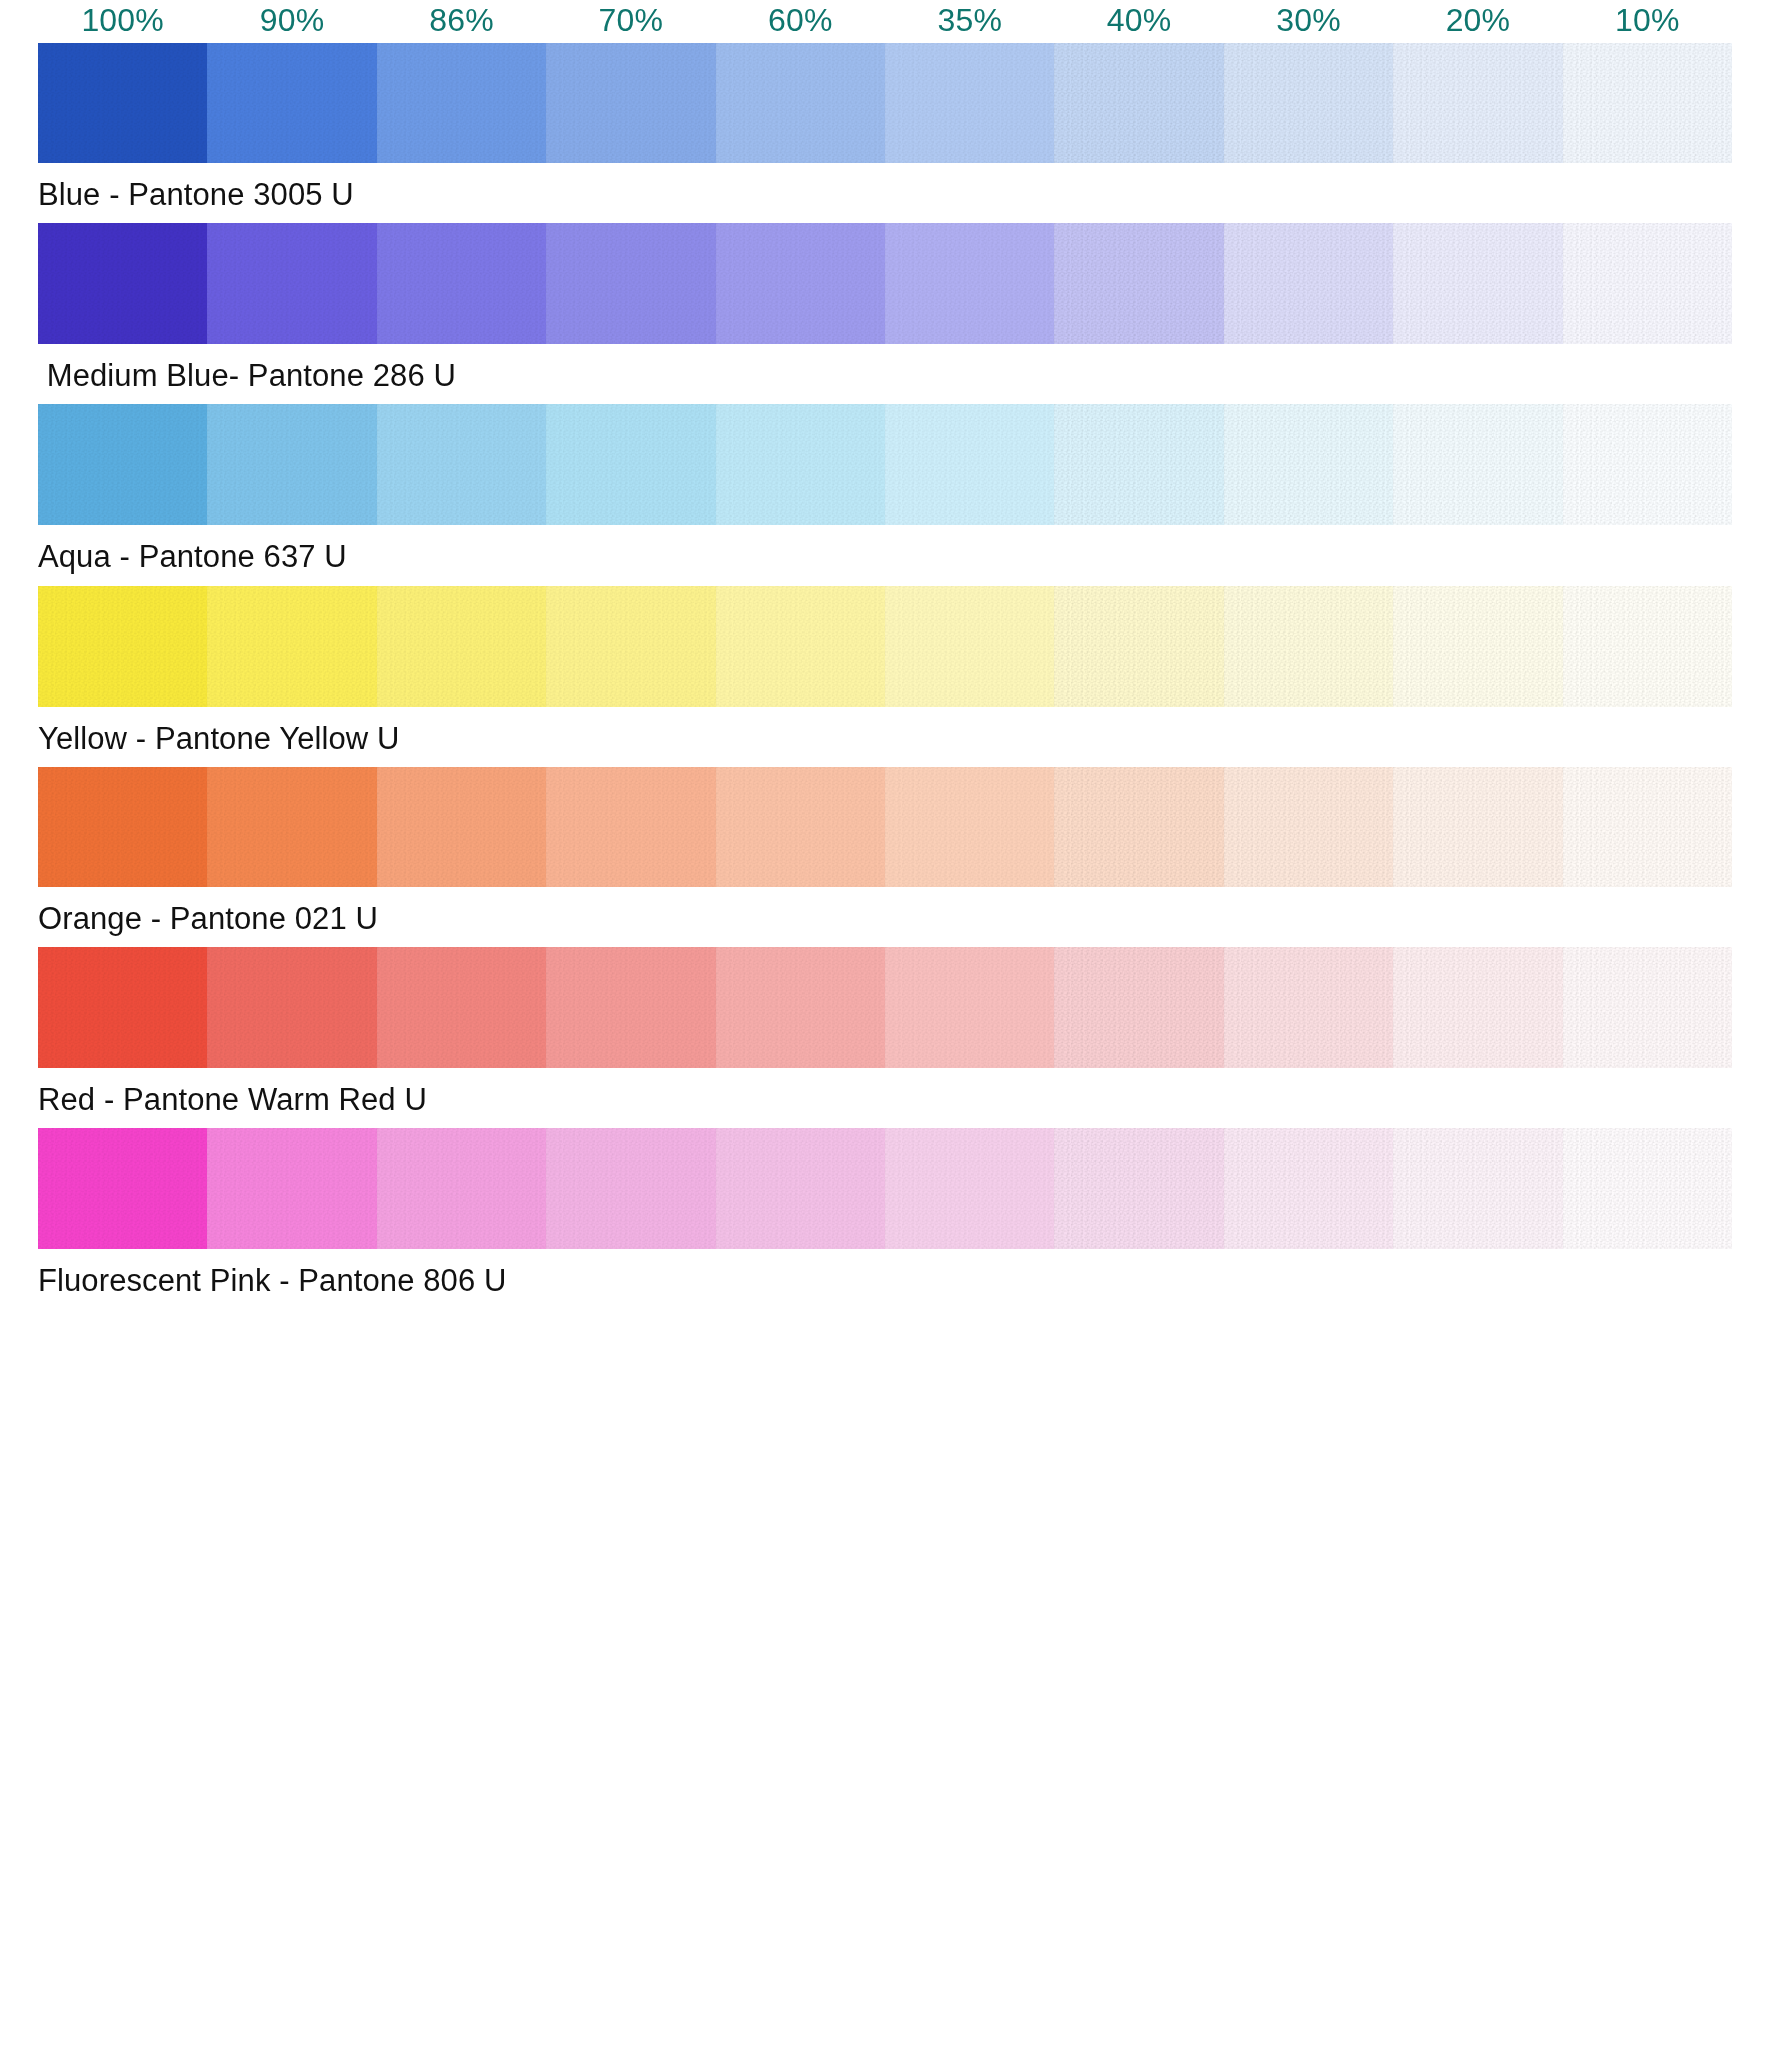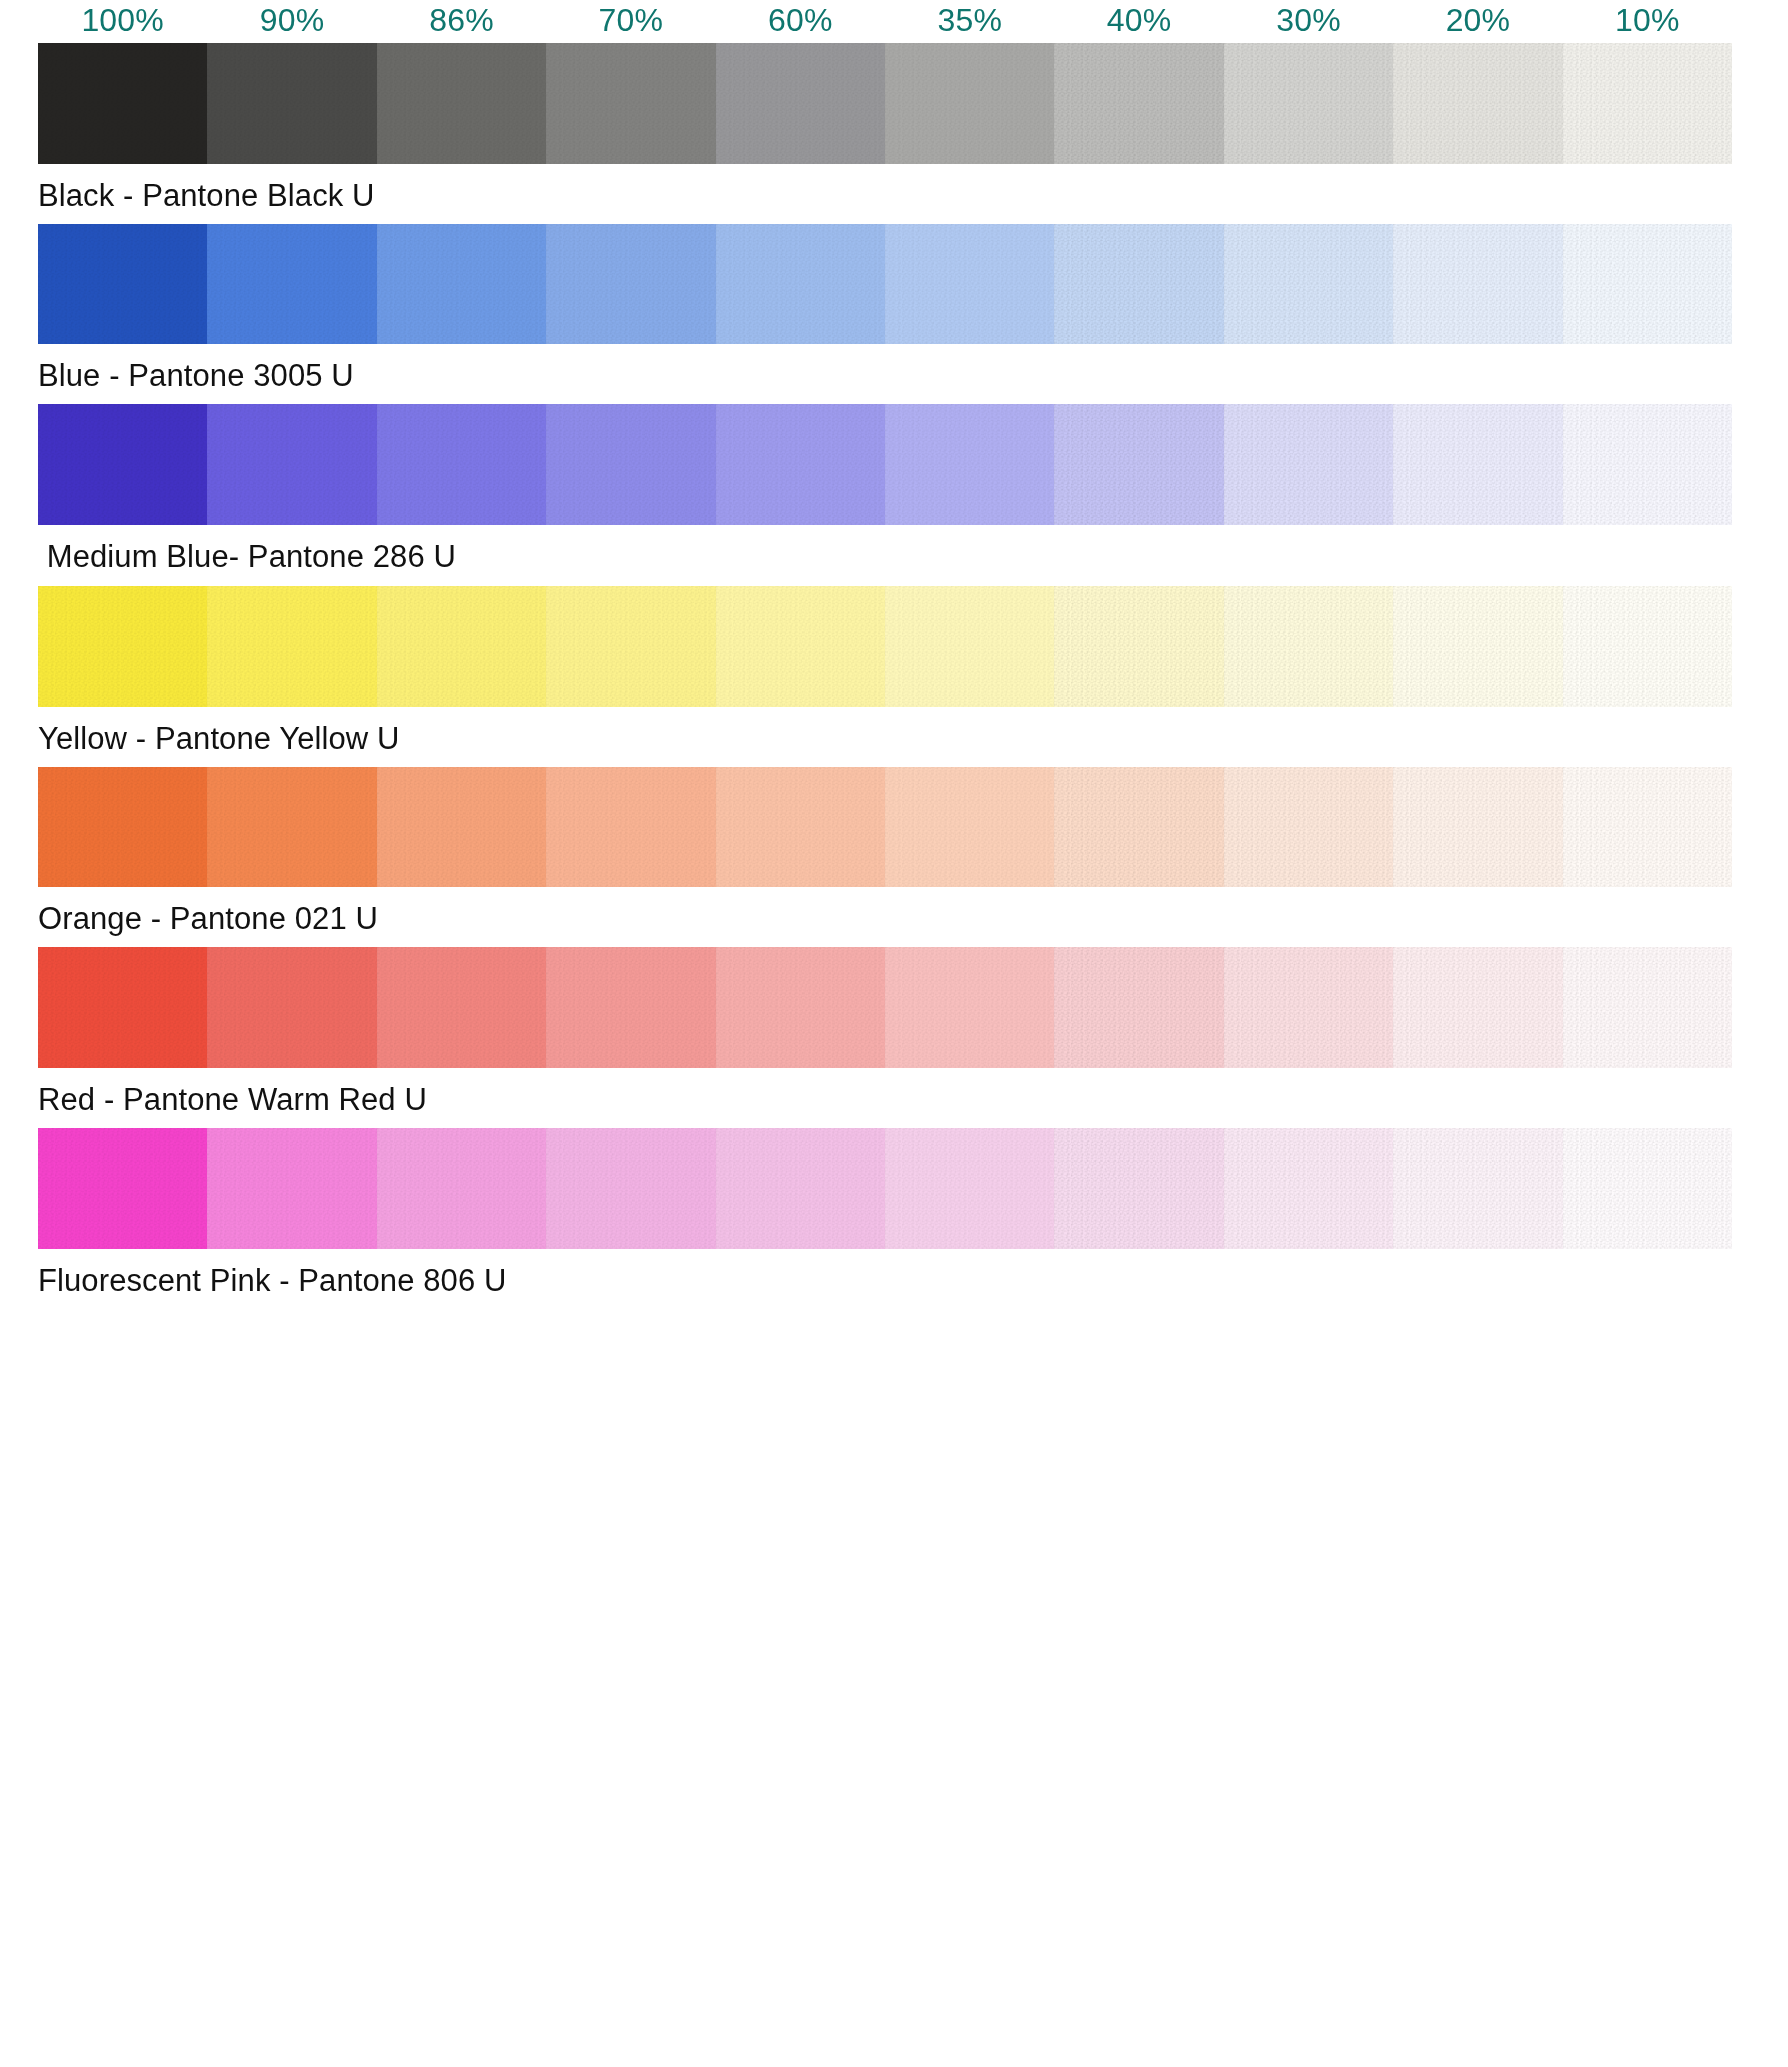--- a/index.html
+++ b/index.html
@@ -111,35 +111,20 @@
       <div class="pct-cell">60%</div>
       <div class="pct-cell">35%</div>
       <div class="pct-cell">40%</div>
       <div class="pct-cell">30%</div>
       <div class="pct-cell">20%</div>
       <div class="pct-cell">10%</div>
     </div>
 
   <div class="bands">
       <div class="band-group">
-        <div class="strip" style="height: 121px;">
-          <div class="swatch" title="Black - Pantone Black U 100%" style="background: rgb(38, 37, 35);"></div>
-          <div class="swatch" title="Black - Pantone Black U 90%" style="background: rgb(74, 74, 72);"></div>
-          <div class="swatch" title="Black - Pantone Black U 80%" style="background: rgb(106, 106, 103);"></div>
-          <div class="swatch" title="Black - Pantone Black U 70%" style="background: rgb(130, 130, 128);"></div>
-          <div class="swatch" title="Black - Pantone Black U 60%" style="background: rgb(151, 151, 154);"></div>
-          <div class="swatch" title="Black - Pantone Black U 50%" style="background: rgb(168, 168, 166);"></div>
-          <div class="swatch light" title="Black - Pantone Black U 40%" style="background: rgb(189, 189, 187);"></div>
-          <div class="swatch light" title="Black - Pantone Black U 30%" style="background: rgb(212, 212, 209);"></div>
-          <div class="swatch light" title="Black - Pantone Black U 20%" style="background: rgb(229, 228, 223);"></div>
-          <div class="swatch light" title="Black - Pantone Black U 10%" style="background: rgb(242, 241, 236);"></div>
-        </div>
-        <div class="band-label">Black - Pantone Black U</div>
-      </div>
-      <div class="band-group">
         <div class="strip" style="height: 120px;">
           <div class="swatch" title="Blue - Pantone 3005 U 100%" style="background: rgb(35, 82, 189);"></div>
           <div class="swatch" title="Blue - Pantone 3005 U 90%" style="background: rgb(74, 125, 221);"></div>
           <div class="swatch" title="Blue - Pantone 3005 U 80%" style="background: rgb(109, 154, 230);"></div>
           <div class="swatch" title="Blue - Pantone 3005 U 70%" style="background: rgb(134, 170, 233);"></div>
           <div class="swatch" title="Blue - Pantone 3005 U 60%" style="background: rgb(157, 188, 238);"></div>
           <div class="swatch" title="Blue - Pantone 3005 U 50%" style="background: rgb(176, 201, 242);"></div>
           <div class="swatch light" title="Blue - Pantone 3005 U 40%" style="background: rgb(195, 215, 245);"></div>
           <div class="swatch light" title="Blue - Pantone 3005 U 30%" style="background: rgb(214, 228, 248);"></div>
           <div class="swatch light" title="Blue - Pantone 3005 U 20%" style="background: rgb(230, 238, 251);"></div>
@@ -157,20 +142,35 @@
           <div class="swatch" title=" Medium Blue- Pantone 286 U 50%" style="background: rgb(176, 175, 242);"></div>
           <div class="swatch light" title=" Medium Blue- Pantone 286 U 40%" style="background: rgb(196, 195, 245);"></div>
           <div class="swatch light" title=" Medium Blue- Pantone 286 U 30%" style="background: rgb(220, 220, 249);"></div>
           <div class="swatch light" title=" Medium Blue- Pantone 286 U 20%" style="background: rgb(236, 236, 252);"></div>
           <div class="swatch light" title=" Medium Blue- Pantone 286 U 10%" style="background: rgb(247, 247, 254);"></div>
         </div>
         <div class="band-label"> Medium Blue- Pantone 286 U</div>
       </div>
       <div class="band-group">
         <div class="strip" style="height: 121px;">
+          <div class="swatch" title="Aqua - Pantone 637 U 100%" style="background: rgb(90, 174, 224);"></div>
+          <div class="swatch" title="Aqua - Pantone 637 U 90%" style="background: rgb(126, 195, 234);"></div>
+          <div class="swatch" title="Aqua - Pantone 637 U 80%" style="background: rgb(154, 211, 240);"></div>
+          <div class="swatch" title="Aqua - Pantone 637 U 70%" style="background: rgb(172, 224, 244);"></div>
+          <div class="swatch" title="Aqua - Pantone 637 U 60%" style="background: rgb(189, 232, 247);"></div>
+          <div class="swatch" title="Aqua - Pantone 637 U 50%" style="background: rgb(205, 238, 250);"></div>
+          <div class="swatch light" title="Aqua - Pantone 637 U 40%" style="background: rgb(219, 243, 252);"></div>
+          <div class="swatch light" title="Aqua - Pantone 637 U 30%" style="background: rgb(233, 248, 253);"></div>
+          <div class="swatch light" title="Aqua - Pantone 637 U 20%" style="background: rgb(243, 251, 254);"></div>
+          <div class="swatch light" title="Aqua - Pantone 637 U 10%" style="background: rgb(250, 253, 255);"></div>
+        </div>
+        <div class="band-label">Aqua - Pantone 637 U</div>
+      </div>
+      <div class="band-group">
+        <div class="strip" style="height: 121px;">
           <div class="swatch" title="Yellow - Pantone Yellow U 100%" style="background: rgb(248, 233, 58);"></div>
           <div class="swatch" title="Yellow - Pantone Yellow U 90%" style="background: rgb(251, 238, 88);"></div>
           <div class="swatch" title="Yellow - Pantone Yellow U 80%" style="background: rgb(251, 240, 118);"></div>
           <div class="swatch" title="Yellow - Pantone Yellow U 70%" style="background: rgb(252, 242, 141);"></div>
           <div class="swatch" title="Yellow - Pantone Yellow U 60%" style="background: rgb(253, 245, 165);"></div>
           <div class="swatch" title="Yellow - Pantone Yellow U 50%" style="background: rgb(253, 247, 186);"></div>
           <div class="swatch light" title="Yellow - Pantone Yellow U 40%" style="background: rgb(254, 249, 205);"></div>
           <div class="swatch light" title="Yellow - Pantone Yellow U 30%" style="background: rgb(254, 251, 221);"></div>
           <div class="swatch light" title="Yellow - Pantone Yellow U 20%" style="background: rgb(255, 253, 236);"></div>
           <div class="swatch light" title="Yellow - Pantone Yellow U 10%" style="background: rgb(255, 254, 247);"></div>

